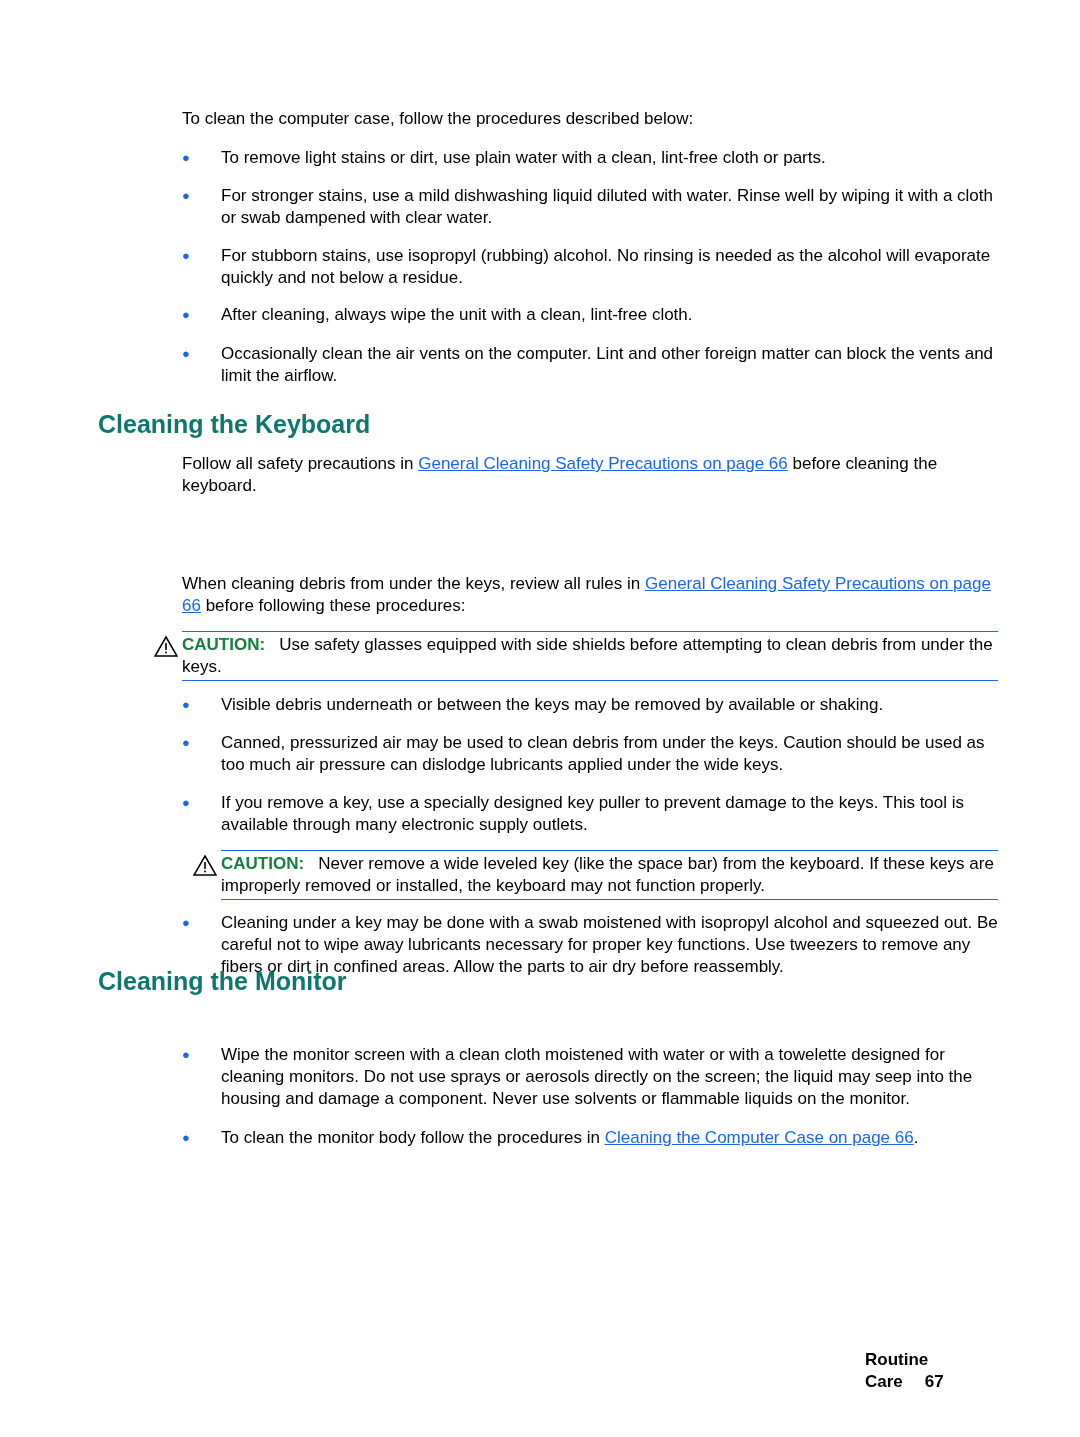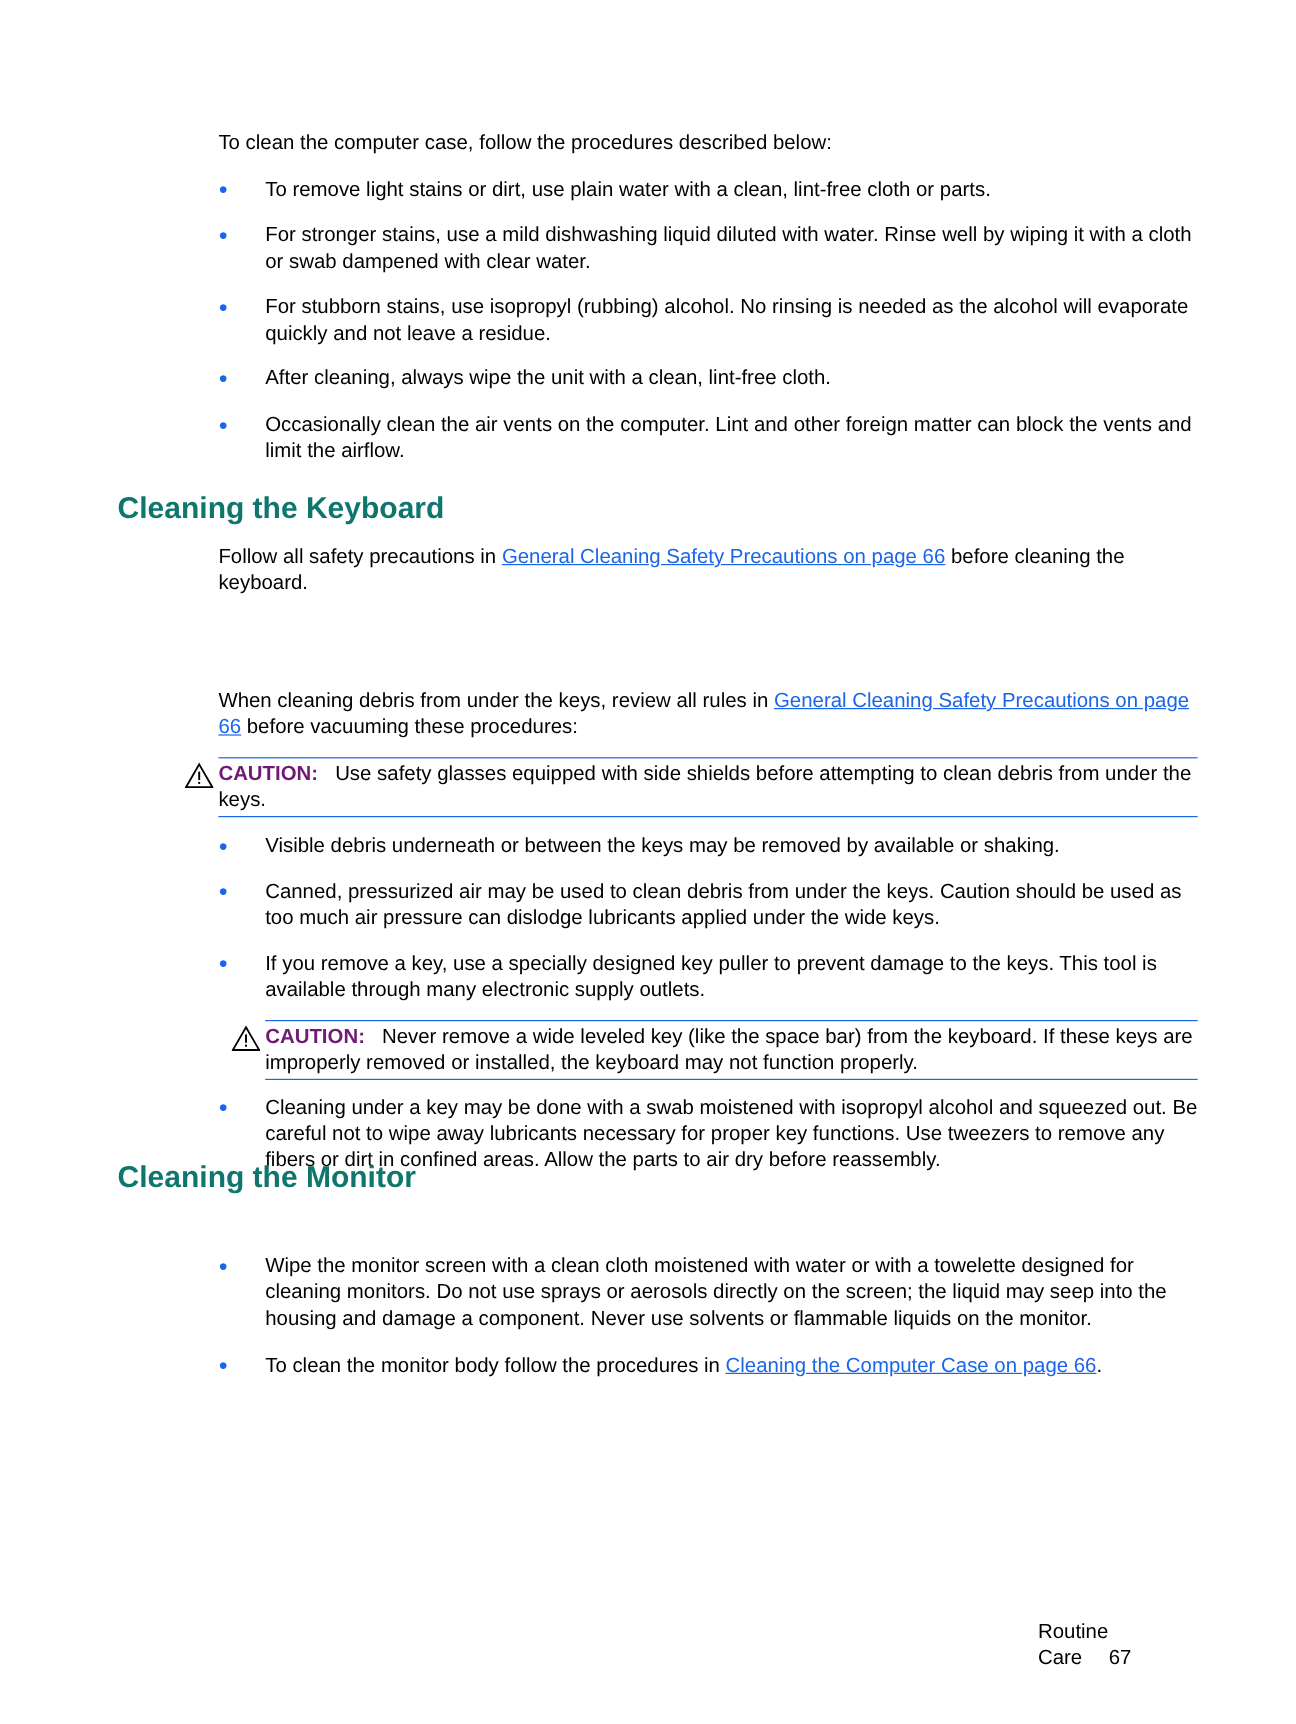--- a/index.html
+++ b/index.html
@@ -5,59 +5,59 @@
   html, body { margin: 0; padding: 0; background: #ffffff; }
   body { width: 1080px; height: 1437px; position: relative; font-family: "Liberation Sans", sans-serif; color: #000; font-size: 17px; line-height: 22px; }
   .page { position: absolute; left: 0; top: 0; width: 904px; height: 1437px; }
   .para { position: absolute; left: 182px; width: 816px; margin: 0; }
   .bullet { position: absolute; left: 182px; width: 816px; }
   .bullet .dot { position: absolute; left: 0; top: 0; color: #1a66e8; font-size: 13px; }
   .bullet .txt { position: absolute; left: 39px; width: 780px; }
   .heading { position: absolute; left: 98px; margin: 0; font-size: 25px; font-weight: bold; color: #0f766e; line-height: 30px; }
   a.link { color: #1a66e8; text-decoration: underline; }
   .caution { position: absolute; border-top: 1px solid #1a66e8; border-bottom: 1px solid #1a66e8; padding: 2px 0 2px 0; }
-  .caution .label { color: #701a75; font-weight: bold; font-family: "Liberation Sans", sans-serif; }
+  .caution .label { color: #15803d; font-weight: bold; font-family: "Liberation Sans", sans-serif; }
   .caution .warn { position: absolute; top: 3px; width: 24px; height: 22px; }
-  .footer { position: absolute; top: 1349px; left: 865px; font-size: 17px; }
+  .footer { position: absolute; top: 1349px; left: 865px; font-size: 17px; font-weight: bold; }
   .footer .num { margin-left: 22px; }
 </style>
 </head>
 <body>
 
 <div class="page">
 
   <p class="para" style="top:108px">To clean the computer case, follow the procedures described below:</p>
 
   <div class="bullet" style="top:147px">
     <span class="dot">●</span>
     <span class="txt">To remove light stains or dirt, use plain water with a clean, lint-free cloth or parts.</span>
   </div>
   <div class="bullet" style="top:185px">
     <span class="dot">●</span>
     <span class="txt">For stronger stains, use a mild dishwashing liquid diluted with water. Rinse well by wiping it with a cloth or swab dampened with clear water.</span>
   </div>
   <div class="bullet" style="top:245px">
     <span class="dot">●</span>
-    <span class="txt">For stubborn stains, use isopropyl (rubbing) alcohol. No rinsing is needed as the alcohol will evaporate quickly and not leave a residue.</span>
+    <span class="txt">For stubborn stains, use isopropyl (rubbing) alcohol. No rinsing is needed as the alcohol will evaporate quickly and not below a residue.</span>
   </div>
   <div class="bullet" style="top:304px">
     <span class="dot">●</span>
     <span class="txt">After cleaning, always wipe the unit with a clean, lint-free cloth.</span>
   </div>
   <div class="bullet" style="top:343px">
     <span class="dot">●</span>
     <span class="txt">Occasionally clean the air vents on the computer. Lint and other foreign matter can block the vents and limit the airflow.</span>
   </div>
 
   <h2 class="heading" style="top:409px">Cleaning the Keyboard</h2>
 
   <p class="para" style="top:453px"><span>Follow all safety precautions in </span><a class="link" href="#">General Cleaning Safety Precautions on page 66</a><span> before cleaning the keyboard.</span></p>
 
 
-  <p class="para" style="top:573px"><span>When cleaning debris from under the keys, review all rules in </span><a class="link" href="#">General Cleaning Safety Precautions on page 66</a><span> before vacuuming these procedures:</span></p>
+  <p class="para" style="top:573px"><span>When cleaning debris from under the keys, review all rules in </span><a class="link" href="#">General Cleaning Safety Precautions on page 66</a><span> before following these procedures:</span></p>
 
   <div class="caution" style="top:631px; left:182px; width:816px;">
     <svg class="warn" style="left:-28px" viewBox="0 0 24 22">
       <polygon points="12,2 23,21 1,21" fill="none" stroke="#000" stroke-width="1.5"></polygon>
       <rect x="11.2" y="8" width="1.6" height="7" fill="#000"></rect>
       <rect x="11.2" y="16.5" width="1.6" height="1.8" fill="#000"></rect>
     </svg>
     <span class="label">CAUTION:</span>&nbsp;&nbsp;&nbsp;<span>Use safety glasses equipped with side shields before attempting to clean debris from under the keys.</span>
   </div>
 

